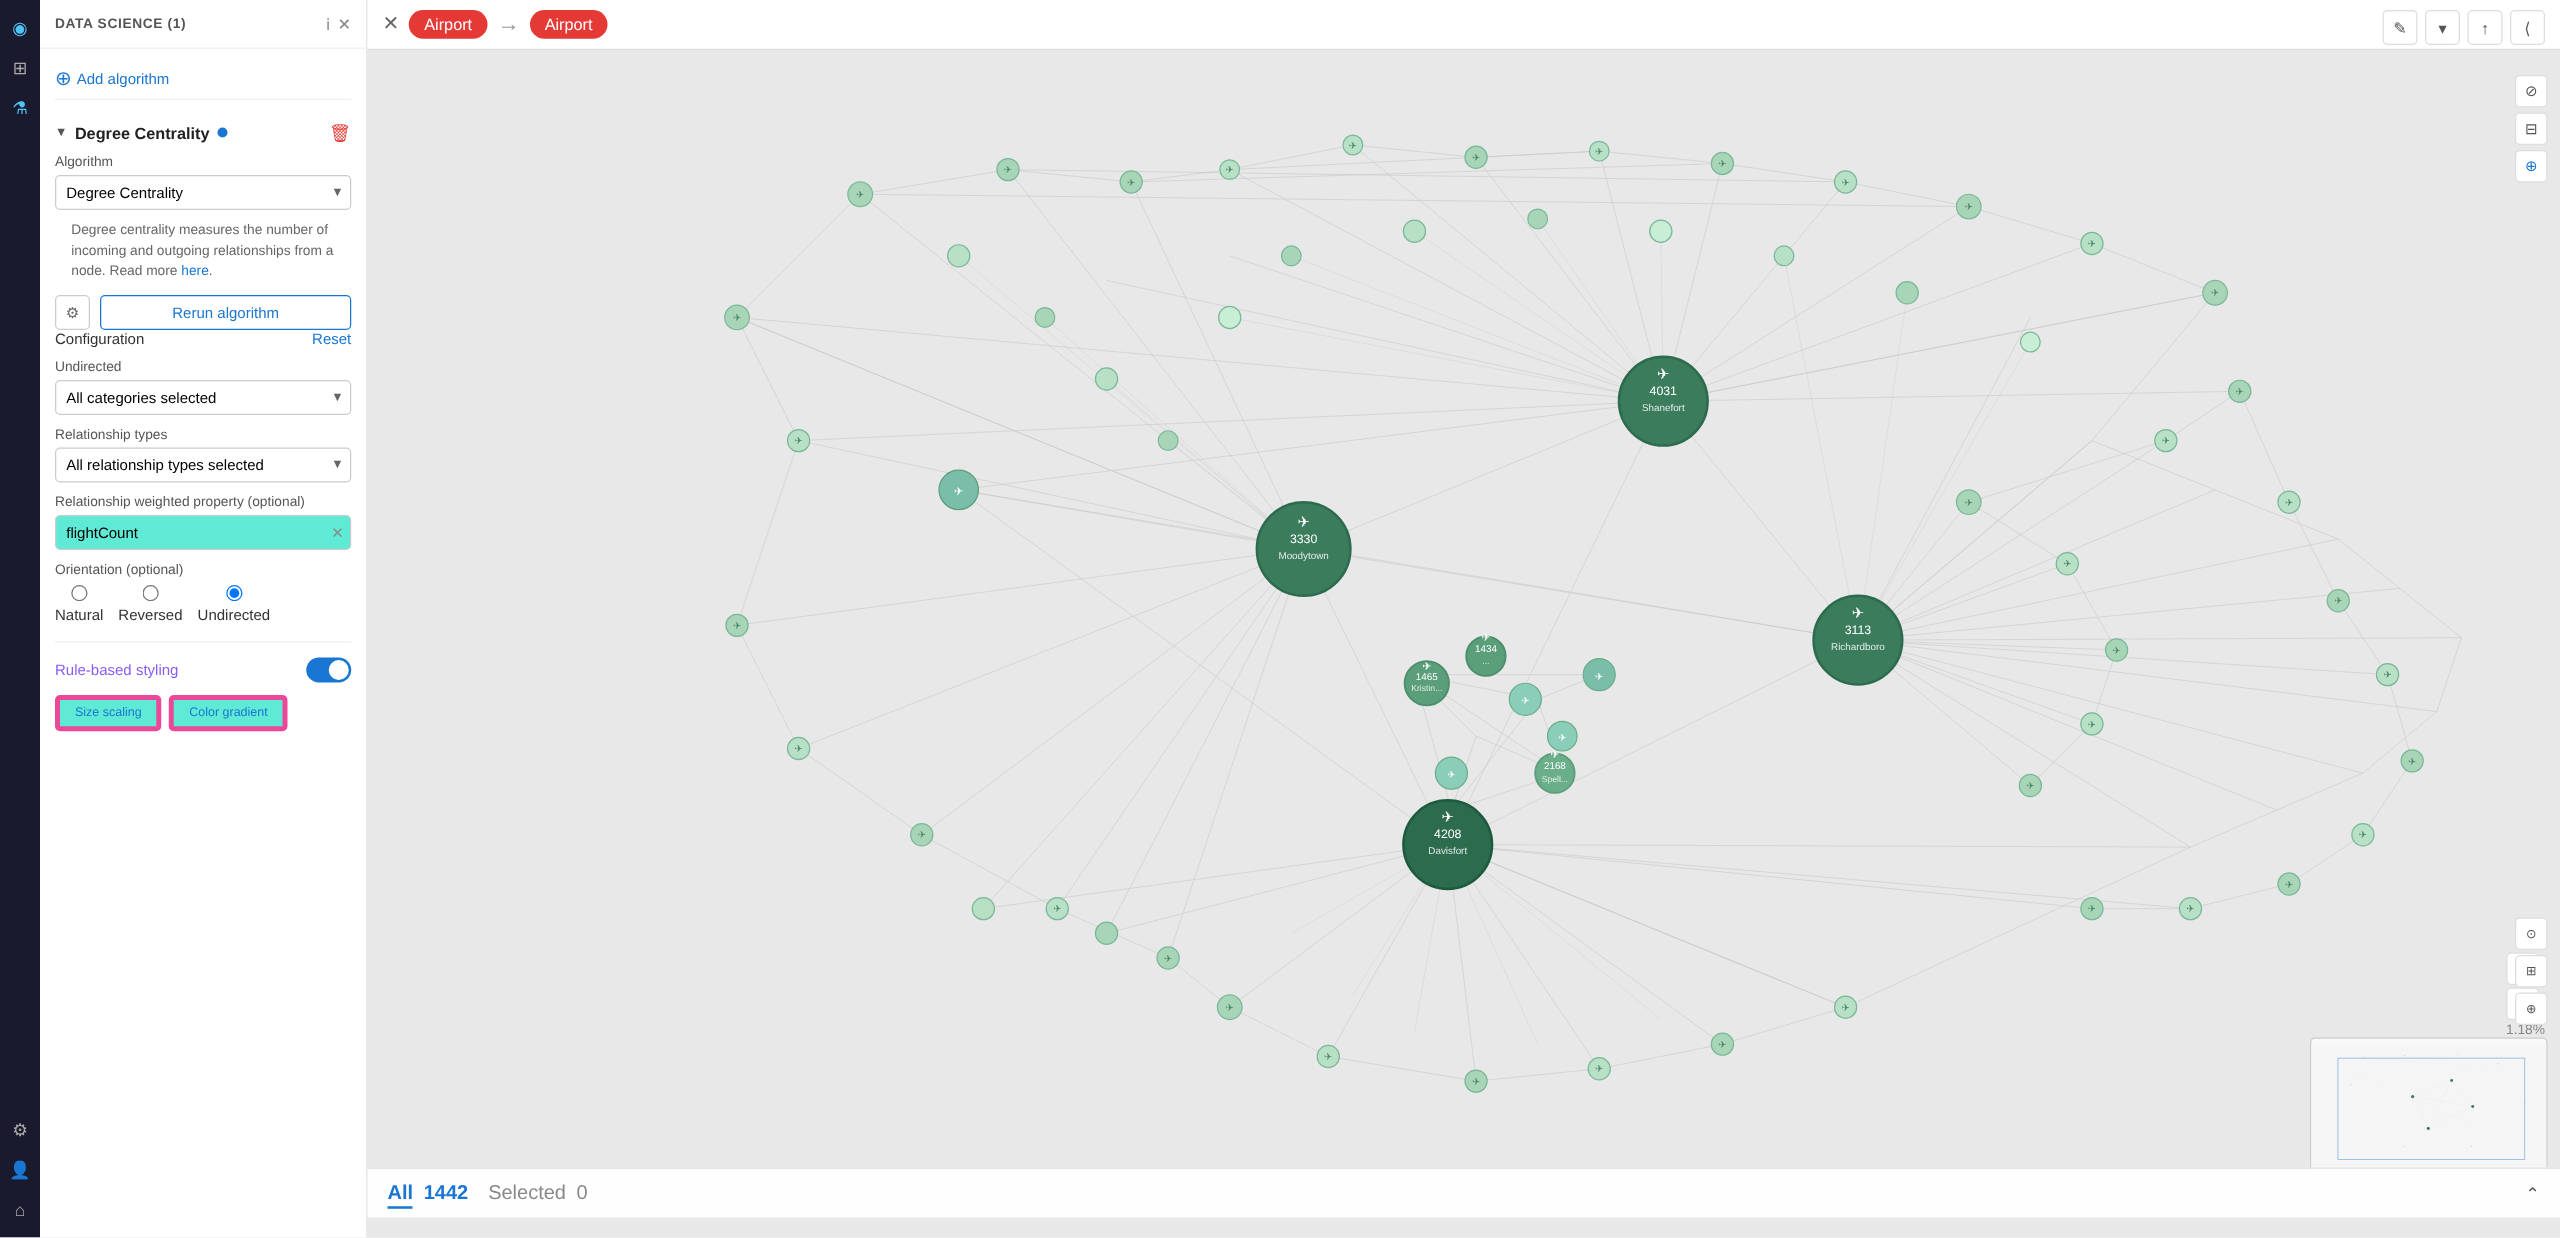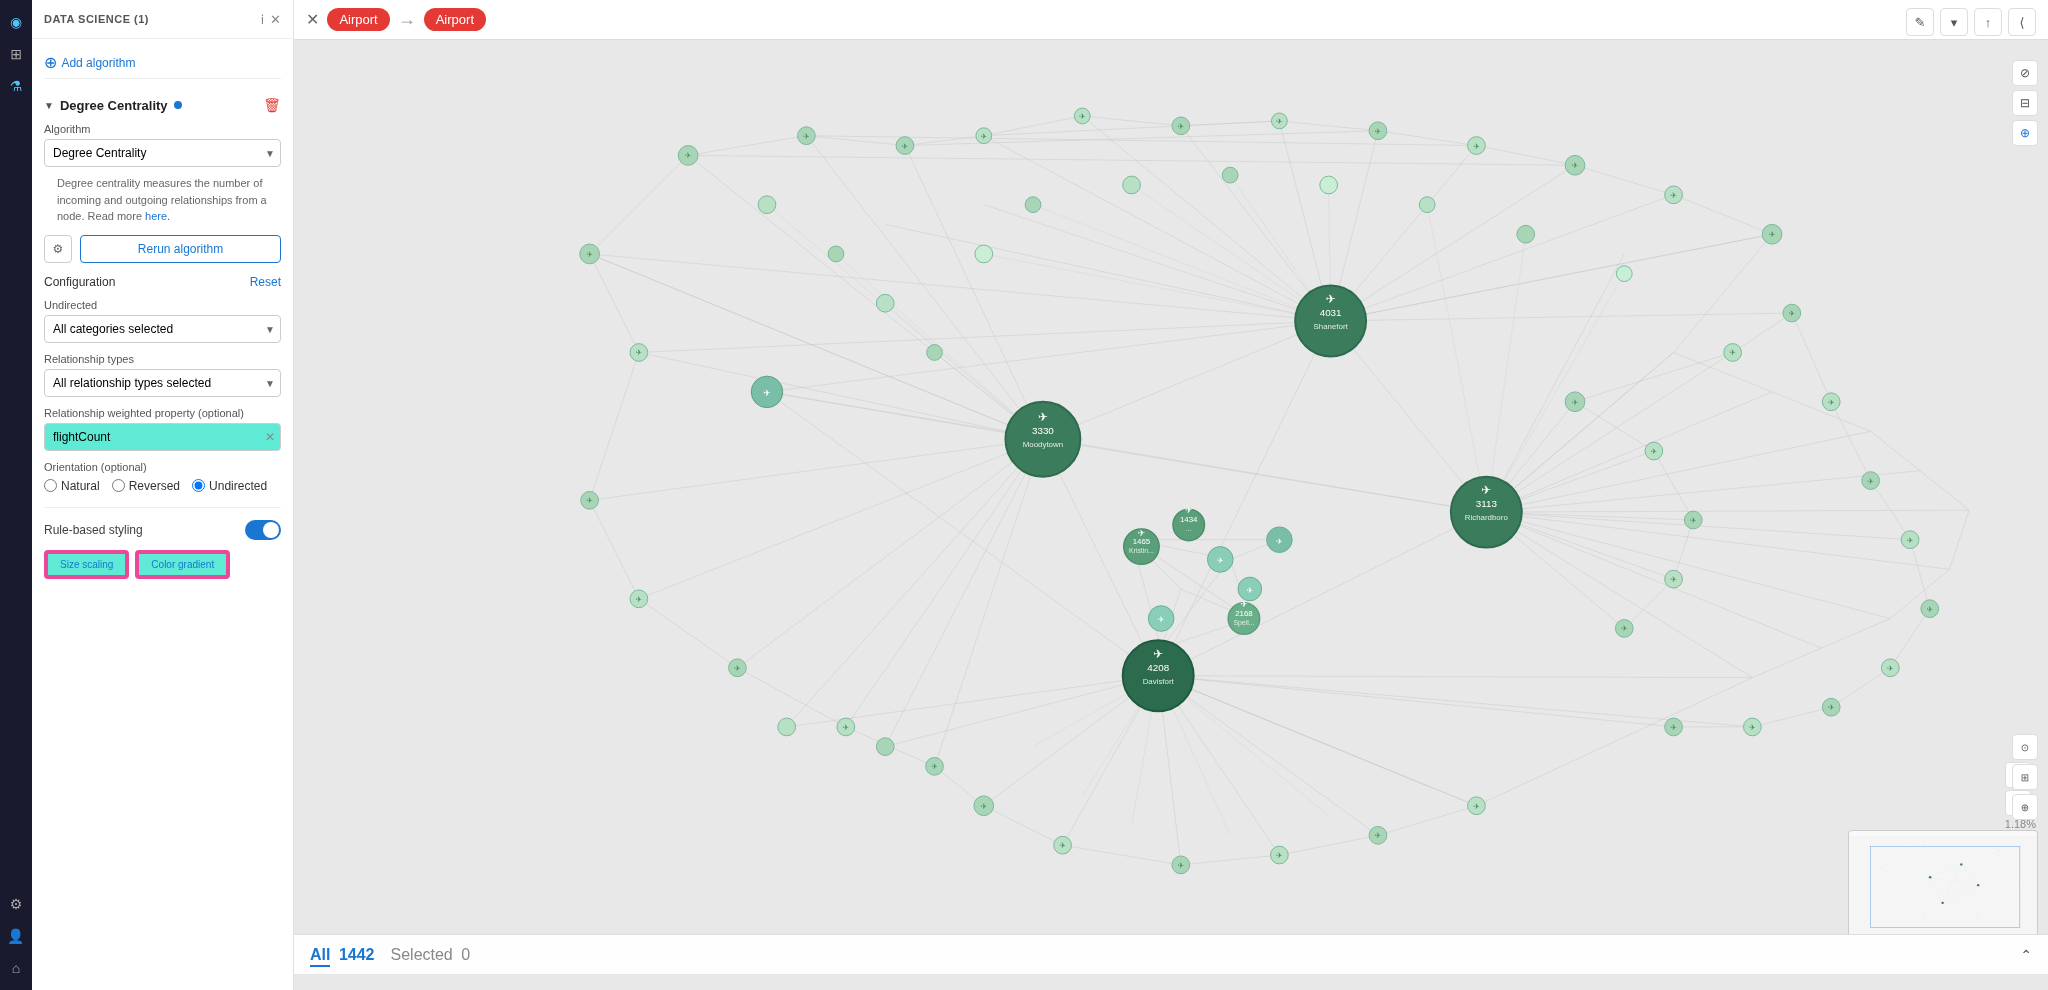--- a/index.html
+++ b/index.html
@@ -168,21 +168,21 @@
       color: #1976d2;
       font-size: 12px;
       cursor: pointer;
       font-weight: 500;
     }
 
     .config-row {
       display: flex;
       align-items: center;
       justify-content: space-between;
-      margin-top: 12px;
+      margin-top: 0;
     }
     .config-label {
       font-size: 12px;
       color: #333;
       font-weight: 500;
     }
     .reset-link {
       color: #1976d2;
       font-size: 12px;
       cursor: pointer;
@@ -213,36 +213,37 @@
       gap: 12px;
       margin-top: 6px;
       align-items: center;
     }
     .radio-item {
       display: flex;
       align-items: center;
       gap: 4px;
       font-size: 12px;
       color: #333;
+      flex-direction: column;
     }
     .radio-item input[type="radio"] { cursor: pointer; }
 
     .styling-section {
       margin-top: 14px;
       border-top: 1px solid #eee;
       padding-top: 12px;
     }
     .toggle-row {
       display: flex;
       align-items: center;
       justify-content: space-between;
     }
     .toggle-label {
       font-size: 12px;
-      color: #404040;
+      color: #8b5cf6;
     }
     .toggle-switch {
       width: 36px;
       height: 20px;
       background: #1976d2;
       border-radius: 10px;
       position: relative;
       cursor: pointer;
     }
     .toggle-switch::after {

